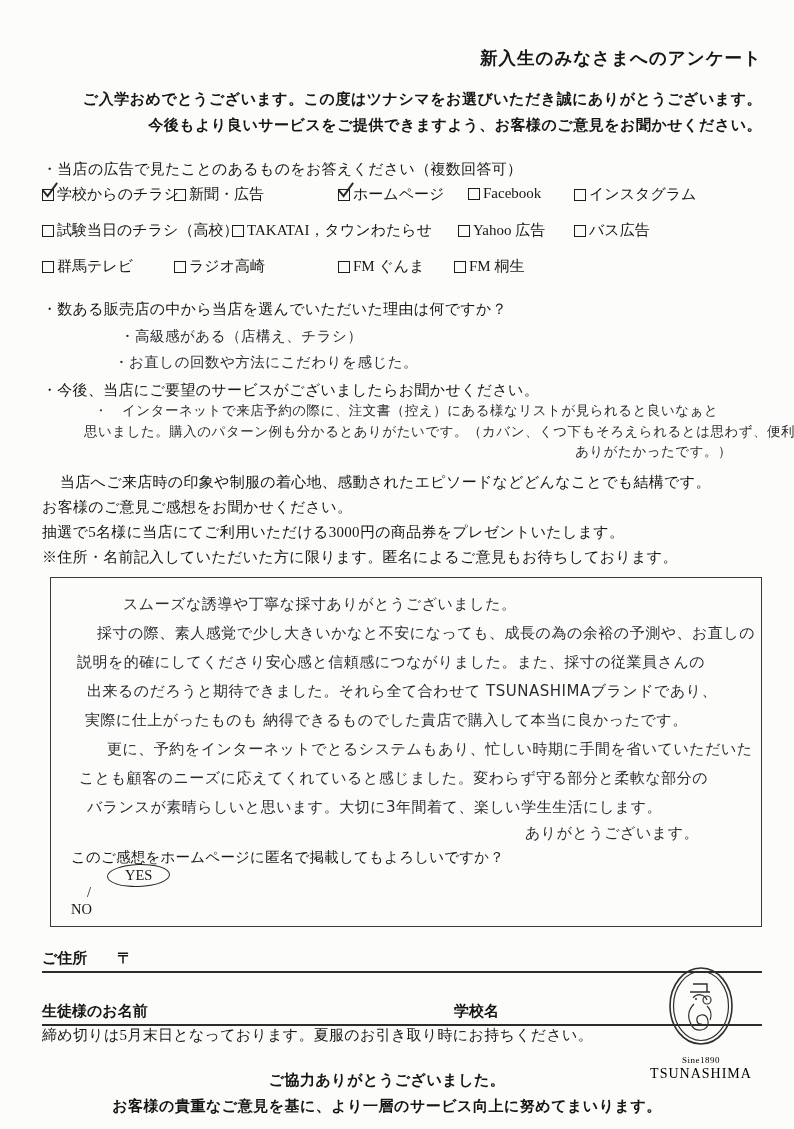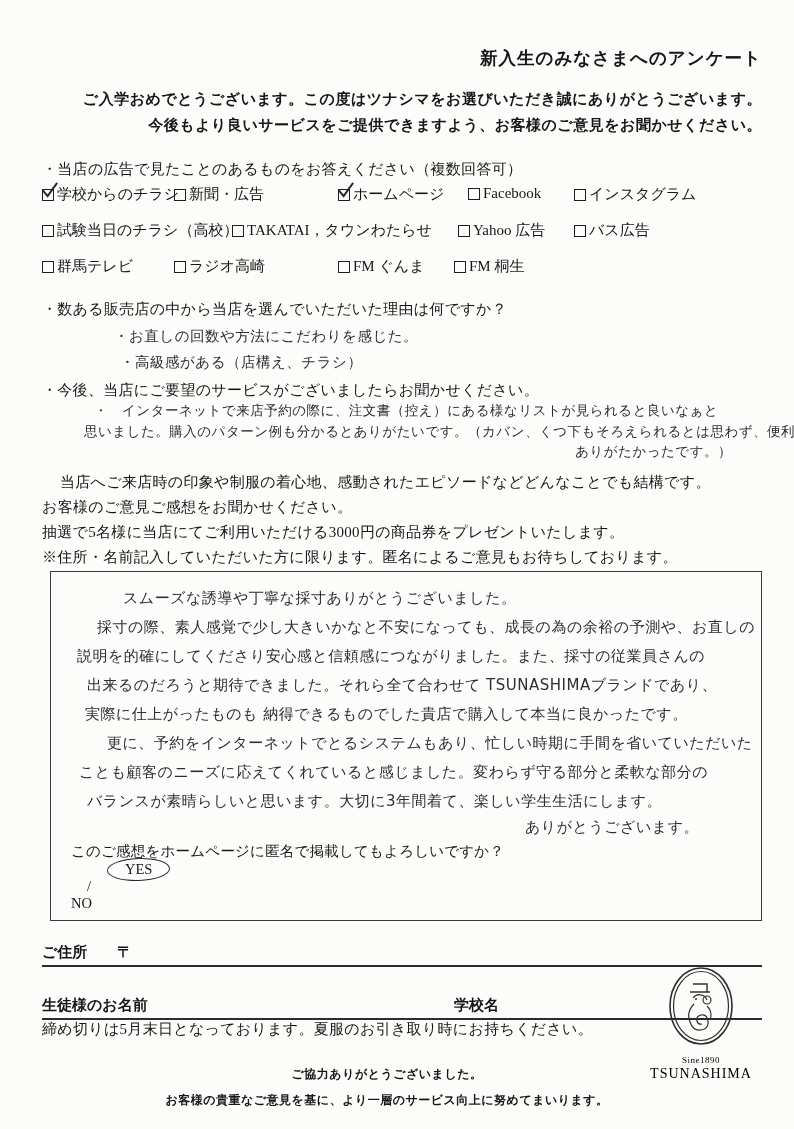--- a/index.html
+++ b/index.html
@@ -26,21 +26,21 @@
         border:1.5px solid #1d1d1d; margin-right:3px; flex:0 0 auto; }
   .tick { display:none; position:absolute; left:-3px; top:-10px; width:19px; height:19px; }
   .opt.checked .tick { display:block; }
 
   .hw { font-family:"DejaVu Sans",sans-serif; color:#2d2d33; letter-spacing:.5px; }
   .answer { font-size:14.5px; line-height:26px; }
   .ans-block { margin-top:4px; }
 
   .notice { margin-top:10px; font-size:15px; line-height:25px; letter-spacing:.3px; }
 
-  .comment-box { margin-top:1px; margin-left:8px; width:712px;
+  .comment-box { margin-top:7px; margin-left:8px; width:712px;
                  border:1.5px solid #3a3a3a; padding:12px 16px 8px 20px; }
   .bl { font-size:15px; line-height:29px; white-space:nowrap; }
   .closing-line { text-align:right; padding-right:46px; font-size:15px; line-height:22px; }
   .consent-row { display:flex; align-items:flex-start; margin-top:4px; font-size:14.5px;flex-direction:column; }
   .consent-q { letter-spacing:.2px; }
   .yes-wrap { position:relative; margin-left:38px; padding:0 16px; }
   .yes-circle { position:absolute; inset:-3px -2px; border:1.6px solid #26262b;
                 border-radius:50%; transform:rotate(-2deg); }
   .slash { margin:0 14px 0 16px; }
 
@@ -48,21 +48,21 @@
                 padding-bottom:3px; font-size:15px; }
   .addr-line { margin-top:22px; }
   .fields-row { display:flex; margin-top:29px; }
   .f-name { width:412px; }
   .f-school { flex:1; }
   .postal { margin-left:30px; font-family:"DejaVu Sans",sans-serif; font-weight:700; }
 
   .deadline { font-size:15px; letter-spacing:.3px; }
 
   .footer-text { margin-top:22px; width:690px; text-align:center;
-                 font-size:12px; line-height:26px; letter-spacing:.5px; }
+                 font-size:15px; line-height:26px; letter-spacing:.5px; }
 
   .logo { position:absolute; right:38px; top:964px; width:110px; text-align:center;
           font-family:"Liberation Serif","DejaVu Serif",serif; color:#000000; }
   .logo-since { font-size:9px; letter-spacing:.5px; margin-top:1px; }
   .logo-brand { font-size:14px; letter-spacing:1px; margin-top:1px; }
 </style>
 </head>
 <body>
 
 <div class="page">
@@ -140,22 +140,22 @@
       <span>FM ぐんま</span>
     </span>
     <span class="opt">
       <span class="cb"></span>
       <span>FM 桐生</span>
     </span>
   </div>
 
   <div class="q-label" style="margin-top:13px">・数ある販売店の中から当店を選んでいただいた理由は何ですか？</div>
   <div class="ans-block">
+    <div class="hw answer" style="padding-left:78px">・高級感がある（店構え、チラシ）</div>
     <div class="hw answer" style="padding-left:72px">・お直しの回数や方法にこだわりを感じた。</div>
-    <div class="hw answer" style="padding-left:78px">・高級感がある（店構え、チラシ）</div>
   </div>
 
   <div class="q-label" style="margin-top:6px">・今後、当店にご要望のサービスがございましたらお聞かせください。</div>
   <div>
     <div class="hw" style="font-size:13.5px; line-height:21px; padding-left:52px; white-space:nowrap">・　インターネットで来店予約の際に、注文書（控え）にある様なリストが見られると良いなぁと</div>
     <div class="hw" style="font-size:13.5px; line-height:21px; padding-left:42px; white-space:nowrap">思いました。購入のパターン例も分かるとありがたいです。（カバン、くつ下もそろえられるとは思わず、便利で</div>
     <div class="hw" style="font-size:13.5px; line-height:18px; text-align:right; padding-right:30px">ありがたかったです。）</div>
   </div>
 
   <div class="notice">

